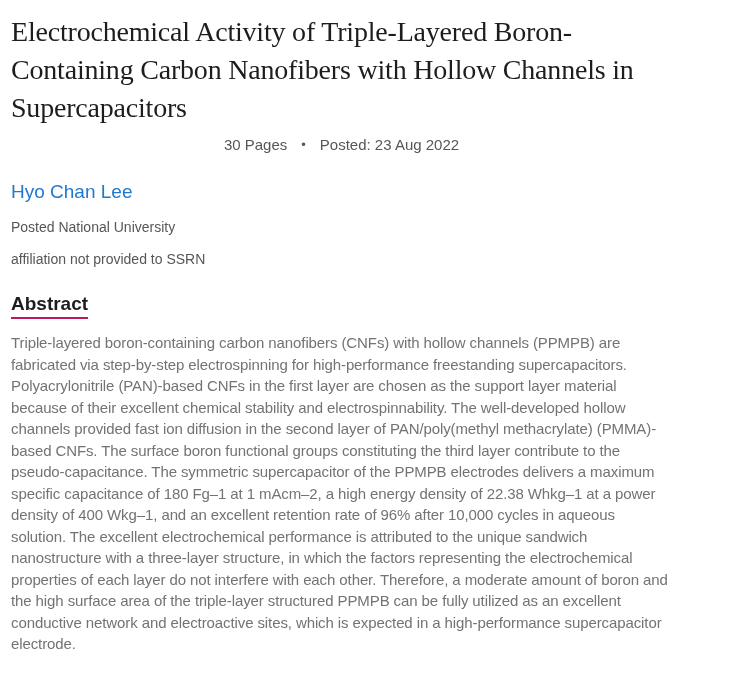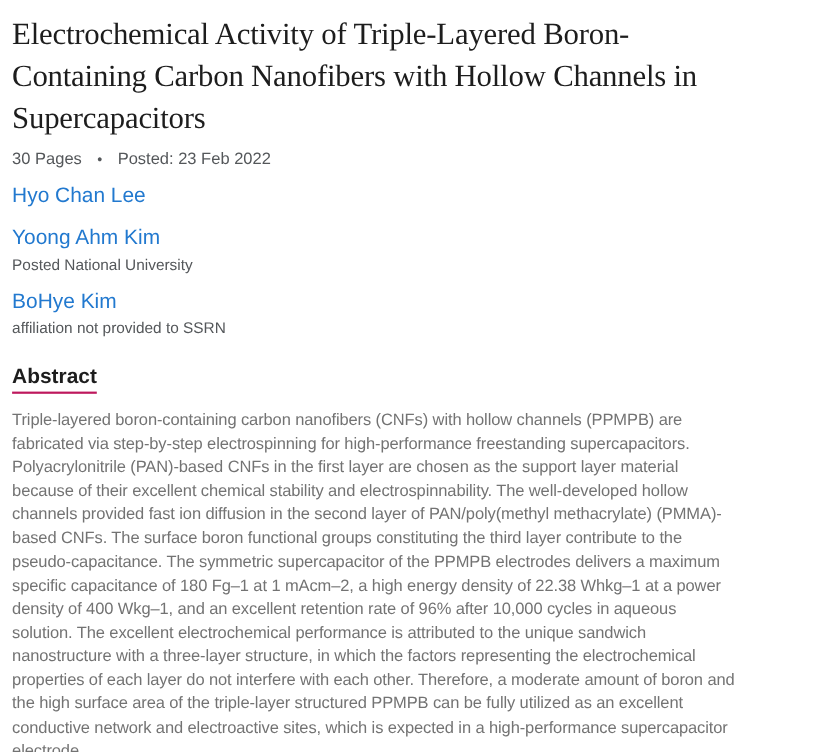--- a/index.html
+++ b/index.html
@@ -25,28 +25,29 @@
     max-width: 660px;
   }
   .meta-row {
     margin-top: 9px;
     display: flex;
     align-items: center;
     gap: 14px;
     font-size: 15px;
     line-height: 18px;
     color: #54575a;
+    justify-content: center;
   }
   .meta-dot {
     font-size: 13px;
     color: #54575a;
     line-height: 18px;
   }
   .authors {
-    margin-top: 13px;
+    margin-top: 26px;
   }
   .author {
     margin-bottom: 14px;
   }
   .author-name {
     display: inline-block;
     font-size: 19px;
     line-height: 24px;
     color: #2279cf;
     text-decoration: none;
@@ -84,36 +85,34 @@
 </head>
 <body>
 
 <main class="paper">
 
   <h1 class="paper-title">Electrochemical Activity of Triple-Layered Boron-Containing Carbon Nanofibers with Hollow Channels in Supercapacitors</h1>
 
   <div class="meta-row">
     <span>30 Pages</span>
     <span class="meta-dot">•</span>
-    <span>Posted: 23 Feb 2022</span>
+    <span>Posted: 23 Aug 2022</span>
   </div>
 
   <div class="authors">
 
     <div class="author">
       <a class="author-name" href="#">Hyo Chan Lee</a>
     </div>
 
     <div class="author">
-      <a class="author-name" href="#">Yoong Ahm Kim</a>
       <div class="author-affiliation">Posted National University</div>
     </div>
 
     <div class="author">
-      <a class="author-name" href="#">BoHye Kim</a>
       <div class="author-affiliation italic">affiliation not provided to SSRN</div>
     </div>
 
   </div>
 
   <h2 class="abstract-heading">
     <span>Abstract</span>
   </h2>
 
   <p class="abstract-text">Triple-layered boron-containing carbon nanofibers (CNFs) with hollow channels (PPMPB) are fabricated via step-by-step electrospinning for high-performance freestanding supercapacitors. Polyacrylonitrile (PAN)-based CNFs in the first layer are chosen as the support layer material because of their excellent chemical stability and electrospinnability. The well-developed hollow channels provided fast ion diffusion in the second layer of PAN/poly(methyl methacrylate) (PMMA)-based CNFs. The surface boron functional groups constituting the third layer contribute to the pseudo-capacitance. The symmetric supercapacitor of the PPMPB electrodes delivers a maximum specific capacitance of 180 Fg–1 at 1 mAcm–2, a high energy density of 22.38 Whkg–1 at a power density of 400 Wkg–1, and an excellent retention rate of 96% after 10,000 cycles in aqueous solution. The excellent electrochemical performance is attributed to the unique sandwich nanostructure with a three-layer structure, in which the factors representing the electrochemical properties of each layer do not interfere with each other. Therefore, a moderate amount of boron and the high surface area of the triple-layer structured PPMPB can be fully utilized as an excellent conductive network and electroactive sites, which is expected in a high-performance supercapacitor electrode.</p>

